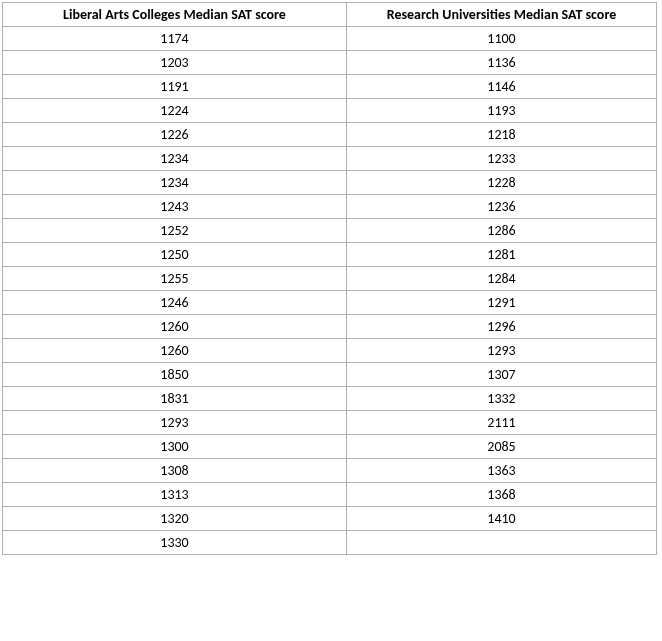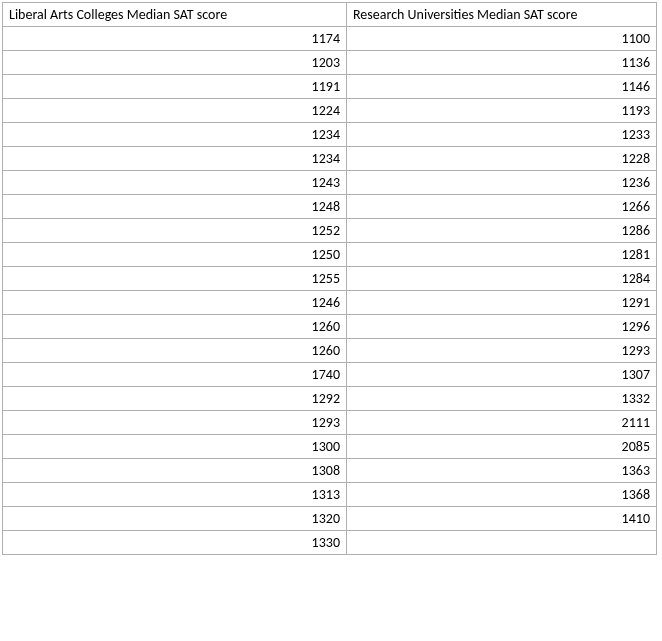--- a/index.html
+++ b/index.html
@@ -21,26 +21,26 @@
       table-layout: fixed;
     }
     th, td {
       border: 1px solid #b0b0b0;
       height: 24px;
       padding: 2px 6px;
       vertical-align: middle;
       background: #ffffff;
     }
     th {
-      font-weight: normal;
-      text-align: left;
+      font-weight: bold;
+      text-align: center;
       white-space: nowrap;
     }
     td {
-      text-align: right;
+      text-align: center;
     }
     col.col-a { width: 344px; }
     col.col-b { width: 310px; }
     td.empty {
       background: #ffffff;
     }
   </style>
 </head>
 <body>
 
@@ -66,34 +66,34 @@
       </tr>
       <tr>
         <td>1191</td>
         <td>1146</td>
       </tr>
       <tr>
         <td>1224</td>
         <td>1193</td>
       </tr>
       <tr>
+        <td>1226</td>
+        <td>1218</td>
+      </tr>
+      <tr>
         <td>1234</td>
         <td>1233</td>
       </tr>
       <tr>
         <td>1234</td>
         <td>1228</td>
       </tr>
       <tr>
         <td>1243</td>
         <td>1236</td>
-      </tr>
-      <tr>
-        <td>1248</td>
-        <td>1266</td>
       </tr>
       <tr>
         <td>1252</td>
         <td>1286</td>
       </tr>
       <tr>
         <td>1250</td>
         <td>1281</td>
       </tr>
       <tr>
@@ -106,25 +106,25 @@
       </tr>
       <tr>
         <td>1260</td>
         <td>1296</td>
       </tr>
       <tr>
         <td>1260</td>
         <td>1293</td>
       </tr>
       <tr>
-        <td>1740</td>
+        <td>1850</td>
         <td>1307</td>
       </tr>
       <tr>
-        <td>1292</td>
+        <td>1831</td>
         <td>1332</td>
       </tr>
       <tr>
         <td>1293</td>
         <td>2111</td>
       </tr>
       <tr>
         <td>1300</td>
         <td>2085</td>
       </tr>

